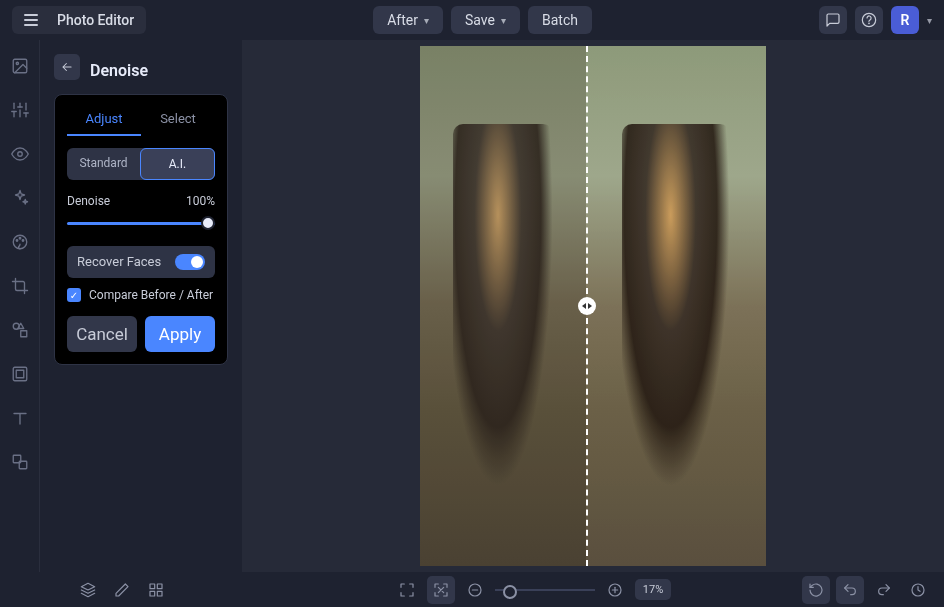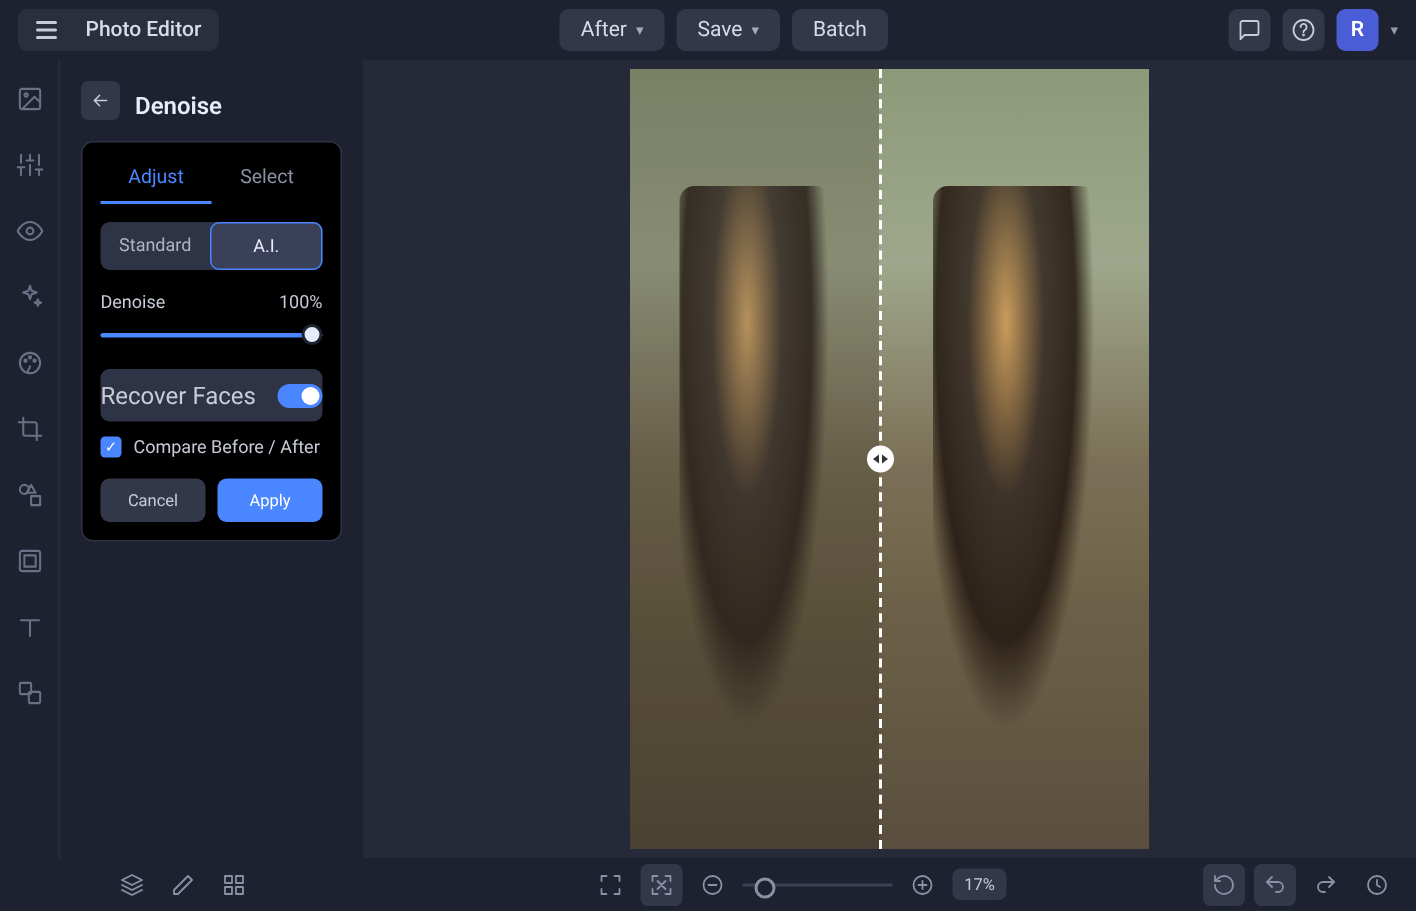--- a/index.html
+++ b/index.html
@@ -30,27 +30,27 @@
 .tabs { display: flex; margin-bottom: 12px; }
 .tab { flex: 1; text-align: center; font-size: 13px; padding: 4px 0 8px; color: #8b91a5; cursor: pointer; }
 .tab.active { color: #4a86ff; border-bottom: 2px solid #4a86ff; }
 .seg { display: flex; background: #2e3345; border-radius: 6px; margin-bottom: 14px; }
 .seg-opt { flex: 1; text-align: center; font-size: 12px; padding: 8px 0; border-radius: 6px; color: #aeb4c6; cursor: pointer; }
 .seg-opt.active { background: #3a4058; border: 1px solid #4a86ff; color: #e8ecfa; }
 .row { display: flex; justify-content: space-between; font-size: 12px; margin-bottom: 6px; }
 .slider-wrap { position: relative; height: 20px; margin-bottom: 12px; }
 .slider-track { position: absolute; top: 8px; left: 0; right: 0; height: 3px; background: #4a86ff; border-radius: 2px; }
 .slider-thumb { position: absolute; right: 0; top: 2px; width: 14px; height: 14px; border-radius: 50%; background: #e8ecfa; border: 2px solid #1e2230; }
-.opt-row { display: flex; justify-content: space-between; align-items: center; background: #2e3345; border-radius: 6px; padding: 8px 0; font-size: 16px; margin-bottom: 10px; }
+.opt-row { display: flex; justify-content: space-between; background: #2e3345; border-radius: 6px; padding: 8px 10px; font-size: 13px; margin-bottom: 10px; }
 .toggle { width: 30px; height: 16px; background: #4a86ff; border-radius: 8px; position: relative; cursor: pointer; }
 .toggle::after { content: ""; position: absolute; right: 2px; top: 2px; width: 12px; height: 12px; background: white; border-radius: 50%; }
 .chk-row { display: flex; align-items: center; gap: 8px; font-size: 12px; margin-bottom: 14px; }
 .chk { width: 14px; height: 14px; background: #4a86ff; border-radius: 3px; display: flex; align-items: center; justify-content: center; color: white; font-size: 10px; cursor: pointer; }
 .btn-row { display: flex; gap: 8px; }
-.btn { flex: 1; border: none; border-radius: 6px; padding: 8px 0; font-size: 11px; cursor: pointer; }
+.btn { flex: 1; border: none; border-radius: 6px; padding: 8px 0; font-size: 17px; cursor: pointer; }
 .btn-cancel { background: #32374a; color: #c8ccd8; }
 .btn-apply { background: #4a86ff; color: white; }
 
 .canvas { flex: 1; background: #262a38; display: flex; align-items: center; justify-content: center; position: relative; }
 .image-area { width: 346px; height: 520px; position: relative; }
 .image-half { position: absolute; top: 0; bottom: 0; }
 .left-half { left: 0; width: 166px; background: linear-gradient(180deg, #7a8668 0%, #8a9278 25%, #6a6048 50%, #5a5038 70%, #4a4030 100%); filter: contrast(0.95) brightness(0.95) sepia(0.1); }
 .right-half { right: 0; width: 180px; background: linear-gradient(180deg, #8a9678 0%, #9aa288 25%, #7a7058 50%, #6a6048 70%, #5a5040 100%); filter: contrast(1.05) brightness(1.02); }
 .subject { position: absolute; left: 20%; top: 15%; width: 60%; height: 70%; background: radial-gradient(ellipse at 45% 25%, #c89858 0%, #3a3028 30%, #2a2018 55%, transparent 70%); border-radius: 10px; opacity: 0.9; }
 .divider { position: absolute; left: 166px; top: 0; bottom: 0; width: 0; border-left: 2px dashed white; }

